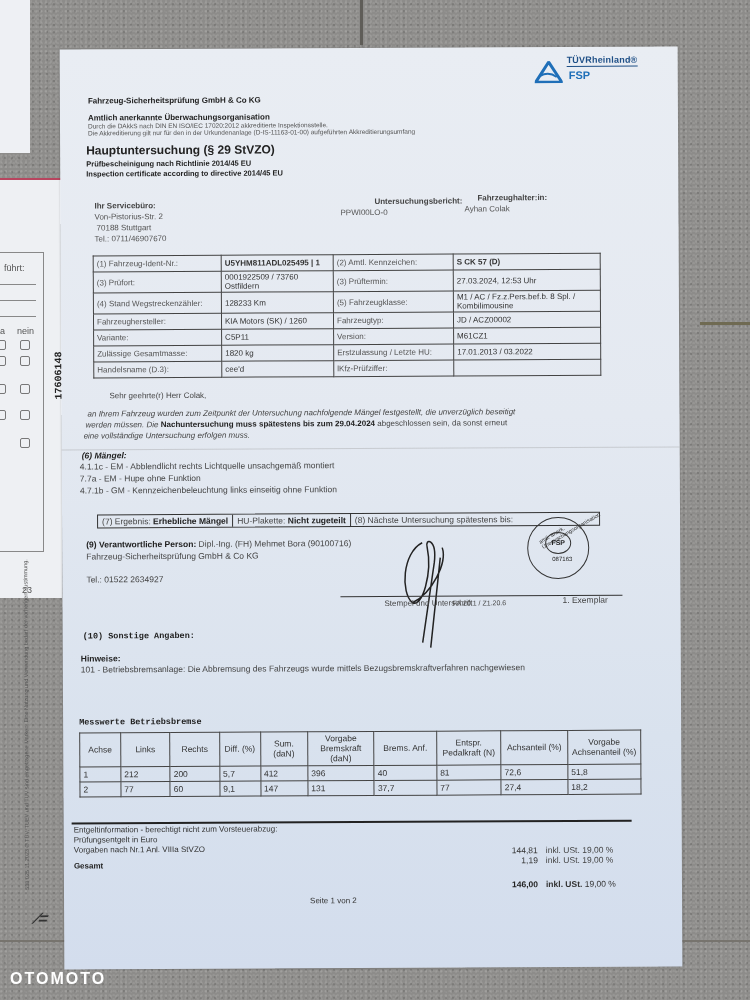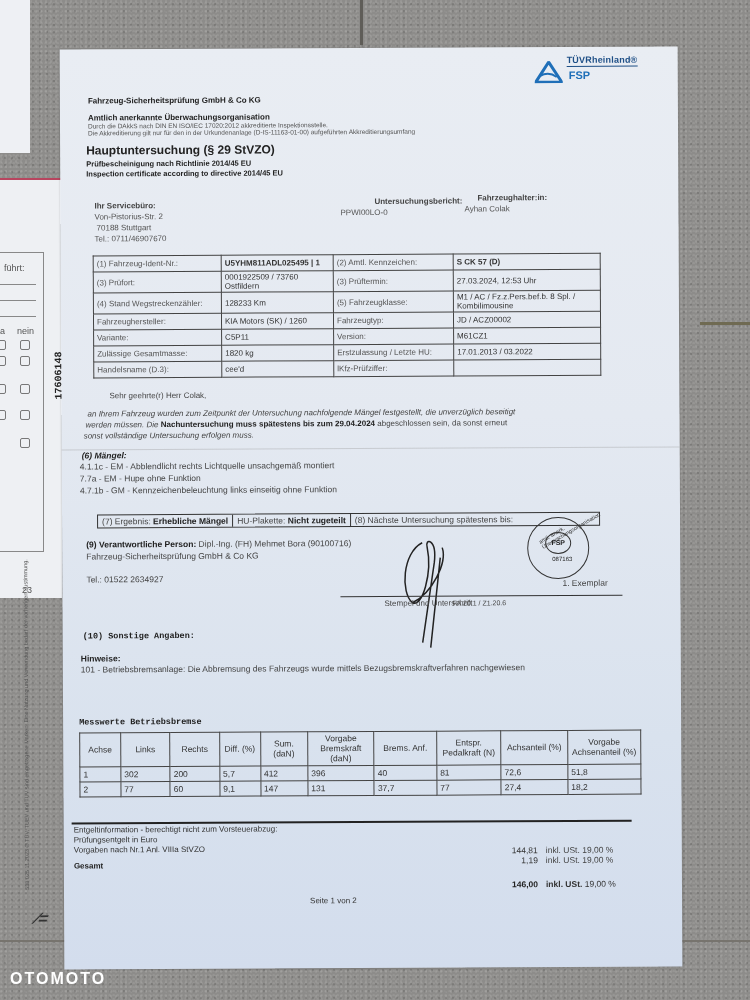--- a/index.html
+++ b/index.html
@@ -191,21 +191,21 @@
         <td></td>
       </tr>
     </tbody>
   </table>
 
   <div class="abs t8" style="left:30px; top:342px; color:#444;margin-left:18px;">Sehr geehrte(r) Herr Colak,</div>
   <div class="abs t8" style="left:26px; top:360px; font-style:italic; color:#444; white-space:nowrap;">an Ihrem Fahrzeug wurden zum Zeitpunkt der Untersuchung nachfolgende Mängel festgestellt, die unverzüglich beseitigt</div>
   <div class="abs t8" style="left:24px; top:371px; font-style:italic; color:#444; white-space:nowrap;">
     <span>werden müssen. Die </span><span class="b" style="font-style:normal; color:#222;">Nachuntersuchung muss spätestens bis zum 29.04.2024</span><span style="font-style:normal;"> abgeschlossen sein, da sonst erneut</span>
   </div>
-  <div class="abs t8" style="left:22px; top:382px; font-style:italic; color:#444;">sonst vollständige Untersuchung erfolgen muss.</div>
+  <div class="abs t8" style="left:22px; top:382px; font-style:italic; color:#444;">eine vollständige Untersuchung erfolgen muss.</div>
 
   <div class="abs b t85" style="left:20px; top:401px; font-style:italic;">(6) Mängel:</div>
   <div class="abs t85" style="left:18px; top:412px; color:#444;">4.1.1c - EM - Abblendlicht rechts Lichtquelle unsachgemäß montiert</div>
   <div class="abs t85" style="left:18px; top:424px; color:#444;">7.7a - EM - Hupe ohne Funktion</div>
   <div class="abs t85" style="left:18px; top:436px; color:#444;">4.7.1b - GM - Kennzeichenbeleuchtung links einseitig ohne Funktion</div>
 
   <div class="result">
     <div><span>(7) Ergebnis: </span><span class="b" style="color:#222;">Erhebliche Mängel</span></div>
     <div><span>HU-Plakette: </span><span class="b" style="color:#222;">Nicht zugeteilt</span></div>
     <div>(8) Nächste Untersuchung spätestens bis:</div>
@@ -221,21 +221,21 @@
     <path d="M30 10 C10 20 8 60 20 70 C30 75 40 40 35 15 C32 5 45 5 42 30 L30 110 M48 25 L38 115 M20 70 C40 60 55 30 50 15" fill="none" stroke="#222" stroke-width="1.5"></path>
   </svg>
   <div class="stamp">
     <span class="ring" style="left:8px; top:4px; transform:rotate(-30deg);">amtl. anerk. Überwachungsorganisation</span>
     <div class="inner">FSP</div>
     <span class="num">087163</span>
   </div>
   <div class="abs" style="left:278px; top:548px; width:282px; height:1px; background:#333;"></div>
   <div class="abs t8" style="left:278px; top:551px; color:#444;margin-left:44px;">Stempel und Unterschrift</div>
   <div class="abs" style="left:390px; top:552px; font-size:7px; color:#444;">FA.20.1 / Z1.20.6</div>
-  <div class="abs t85" style="left:500px; top:531px; color:#444;">1. Exemplar</div>
+  <div class="abs t85" style="left:500px; top:548px; color:#444;">1. Exemplar</div>
 
   <div class="abs b t85" style="left:20px; top:582px;font-family:Liberation Mono, monospace;">(10) Sonstige Angaben:</div>
   <div class="abs b t85" style="left:18px; top:604px;">Hinweise:</div>
   <div class="abs t85" style="left:18px; top:615px; color:#444; white-space:nowrap;">101 - Betriebsbremsanlage: Die Abbremsung des Fahrzeugs wurde mittels Bezugsbremskraftverfahren nachgewiesen</div>
   <div class="abs b t85" style="left:16px; top:668px;font-family:Liberation Mono, monospace;">Messwerte Betriebsbremse</div>
 
   <table class="btable">
     <thead>
       <tr>
         <th style="width:38px;">Achse</th>
@@ -246,21 +246,21 @@
         <th style="width:62px;">Vorgabe Bremskraft (daN)</th>
         <th style="width:58px;">Brems. Anf.</th>
         <th style="width:60px;">Entspr. Pedalkraft (N)</th>
         <th style="width:62px;">Achsanteil (%)</th>
         <th style="width:68px;">Vorgabe Achsenanteil (%)</th>
       </tr>
     </thead>
     <tbody>
       <tr>
         <td>1</td>
-        <td>302</td>
+        <td>212</td>
         <td>200</td>
         <td>5,7</td>
         <td>412</td>
         <td>396</td>
         <td>40</td>
         <td>81</td>
         <td>72,6</td>
         <td>51,8</td>
       </tr>
       <tr>

